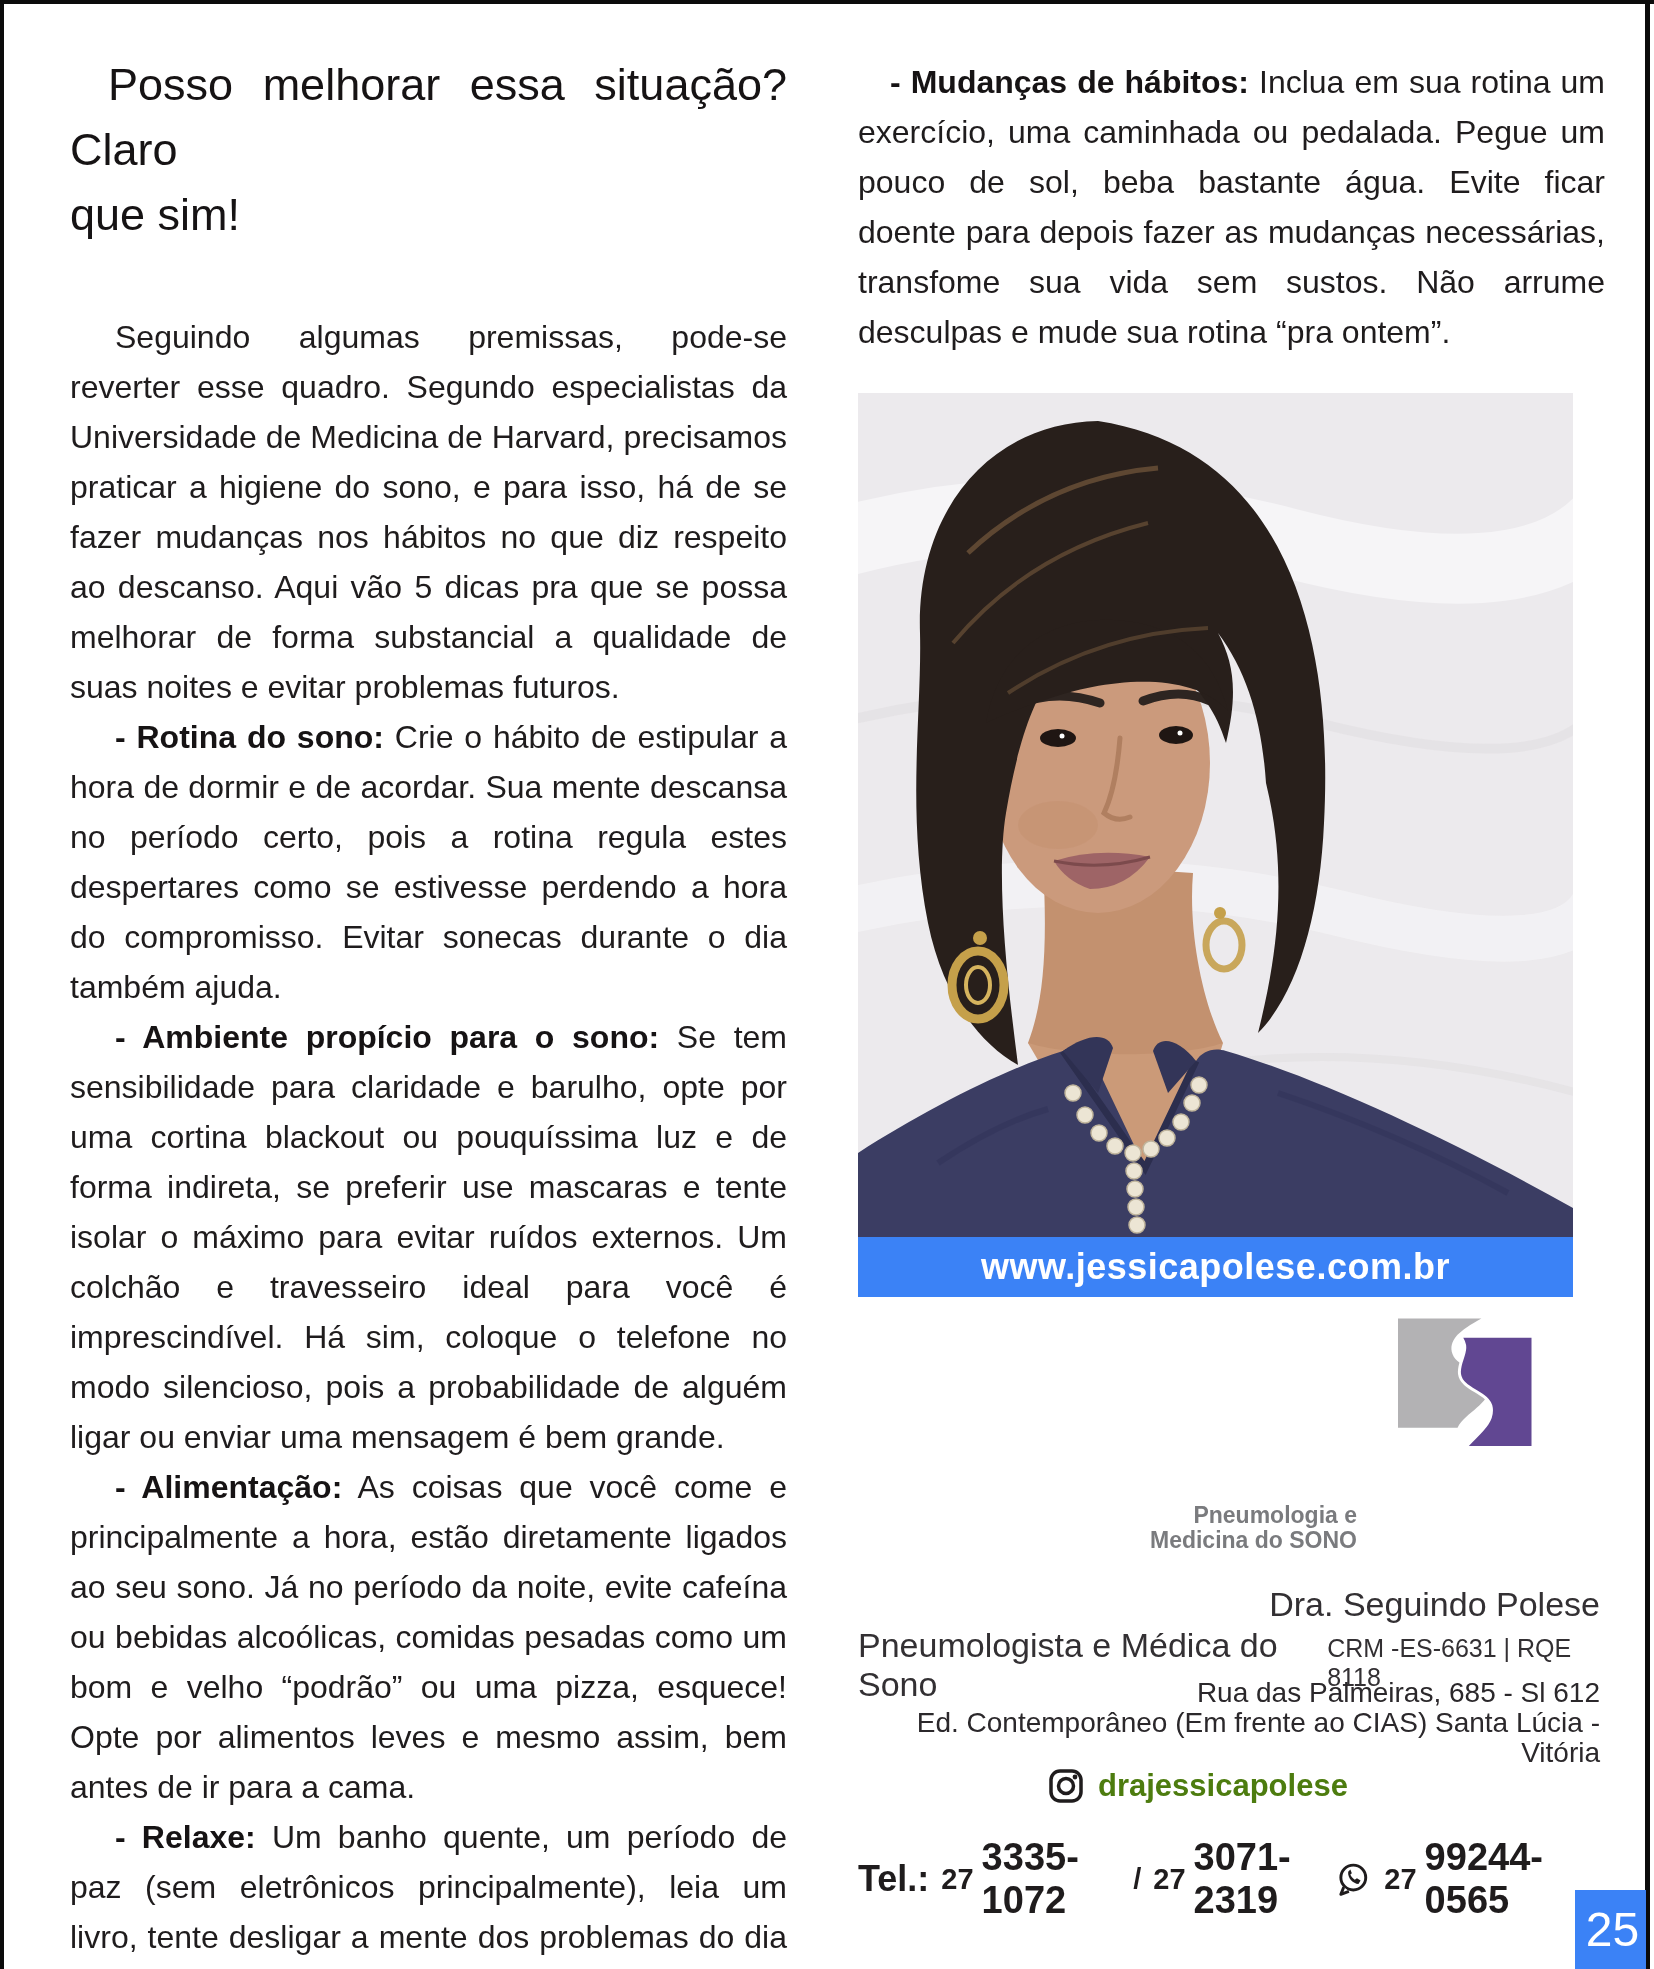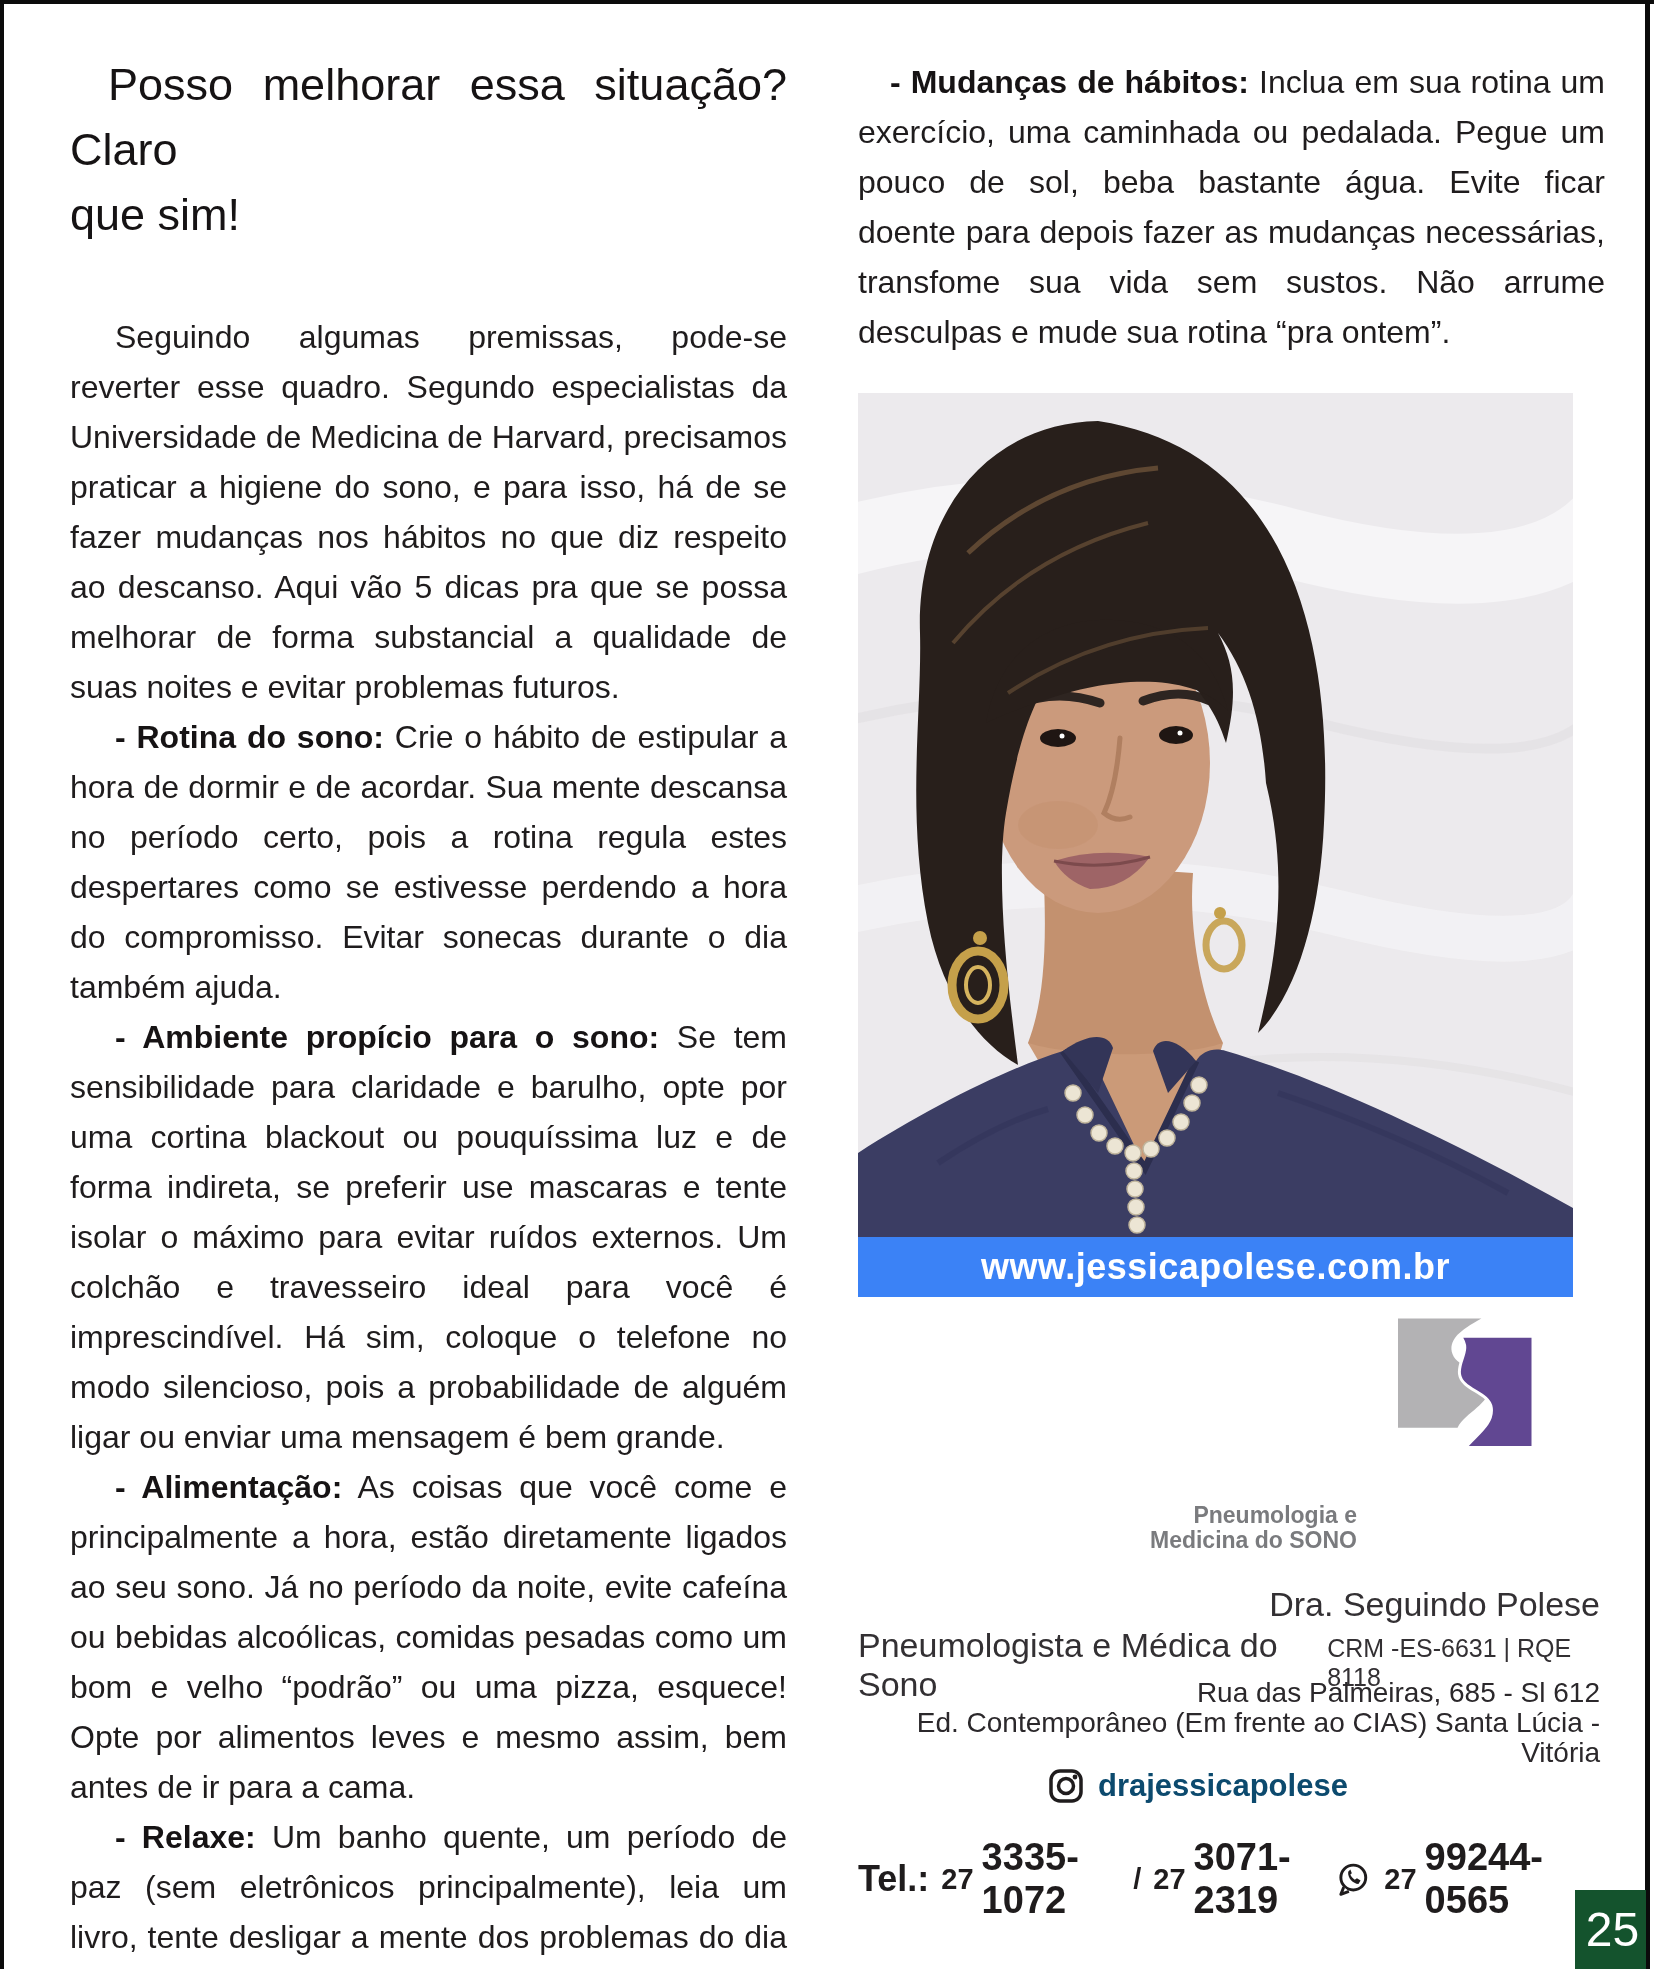--- a/index.html
+++ b/index.html
@@ -46,32 +46,32 @@
            font-size:23px;line-height:25px;font-weight:bold;color:#7a7b7e;}
 
   .doctor{position:absolute;right:5px;top:1585px;font-size:34px;color:#333033;}
   .spec-row{position:absolute;right:5px;top:1626px;display:flex;align-items:baseline;gap:14px;}
   .spec-row .spec{font-size:34px;color:#333033;}
   .spec-row .registry{font-size:25px;color:#333033;}
   .addr{position:absolute;right:5px;top:1678px;text-align:right;
         font-size:28px;line-height:30px;color:#2b282b;}
 
   .insta-row{position:absolute;left:190px;top:1768px;display:flex;align-items:center;gap:14px;}
-  .insta-row .handle{font-size:31px;font-weight:bold;color:#0c4a6e;}
+  .insta-row .handle{font-size:31px;font-weight:bold;color:#4d7c0f;}
 
   .tel-row{position:absolute;left:0;top:1836px;width:715px;display:flex;align-items:center;}
   .tel-row .lbl{font-size:36px;font-weight:bold;}
   .tel-row .area{font-size:29px;font-weight:bold;margin-left:12px;}
   .tel-row .num{font-size:38px;font-weight:bold;margin-left:8px;}
   .tel-row .sep{font-size:29px;font-weight:bold;margin-left:10px;}
   .wa-group{margin-left:auto;display:flex;align-items:center;}
   .wa-group .area{margin-left:14px;}
 
   .pagenum{position:absolute;left:1575px;top:1890px;width:71px;height:79px;
-           background:#14532d;color:#ffffff;font-size:48px;
+           background:#3b82f6;color:#ffffff;font-size:48px;
            display:flex;align-items:center;justify-content:center;padding-left:4px;box-sizing:border-box;}
 </style>
 </head>
 <body>
 
 <div class="page">
   <div class="border-top"></div>
   <div class="border-left"></div>
   <div class="border-right"></div>
 

